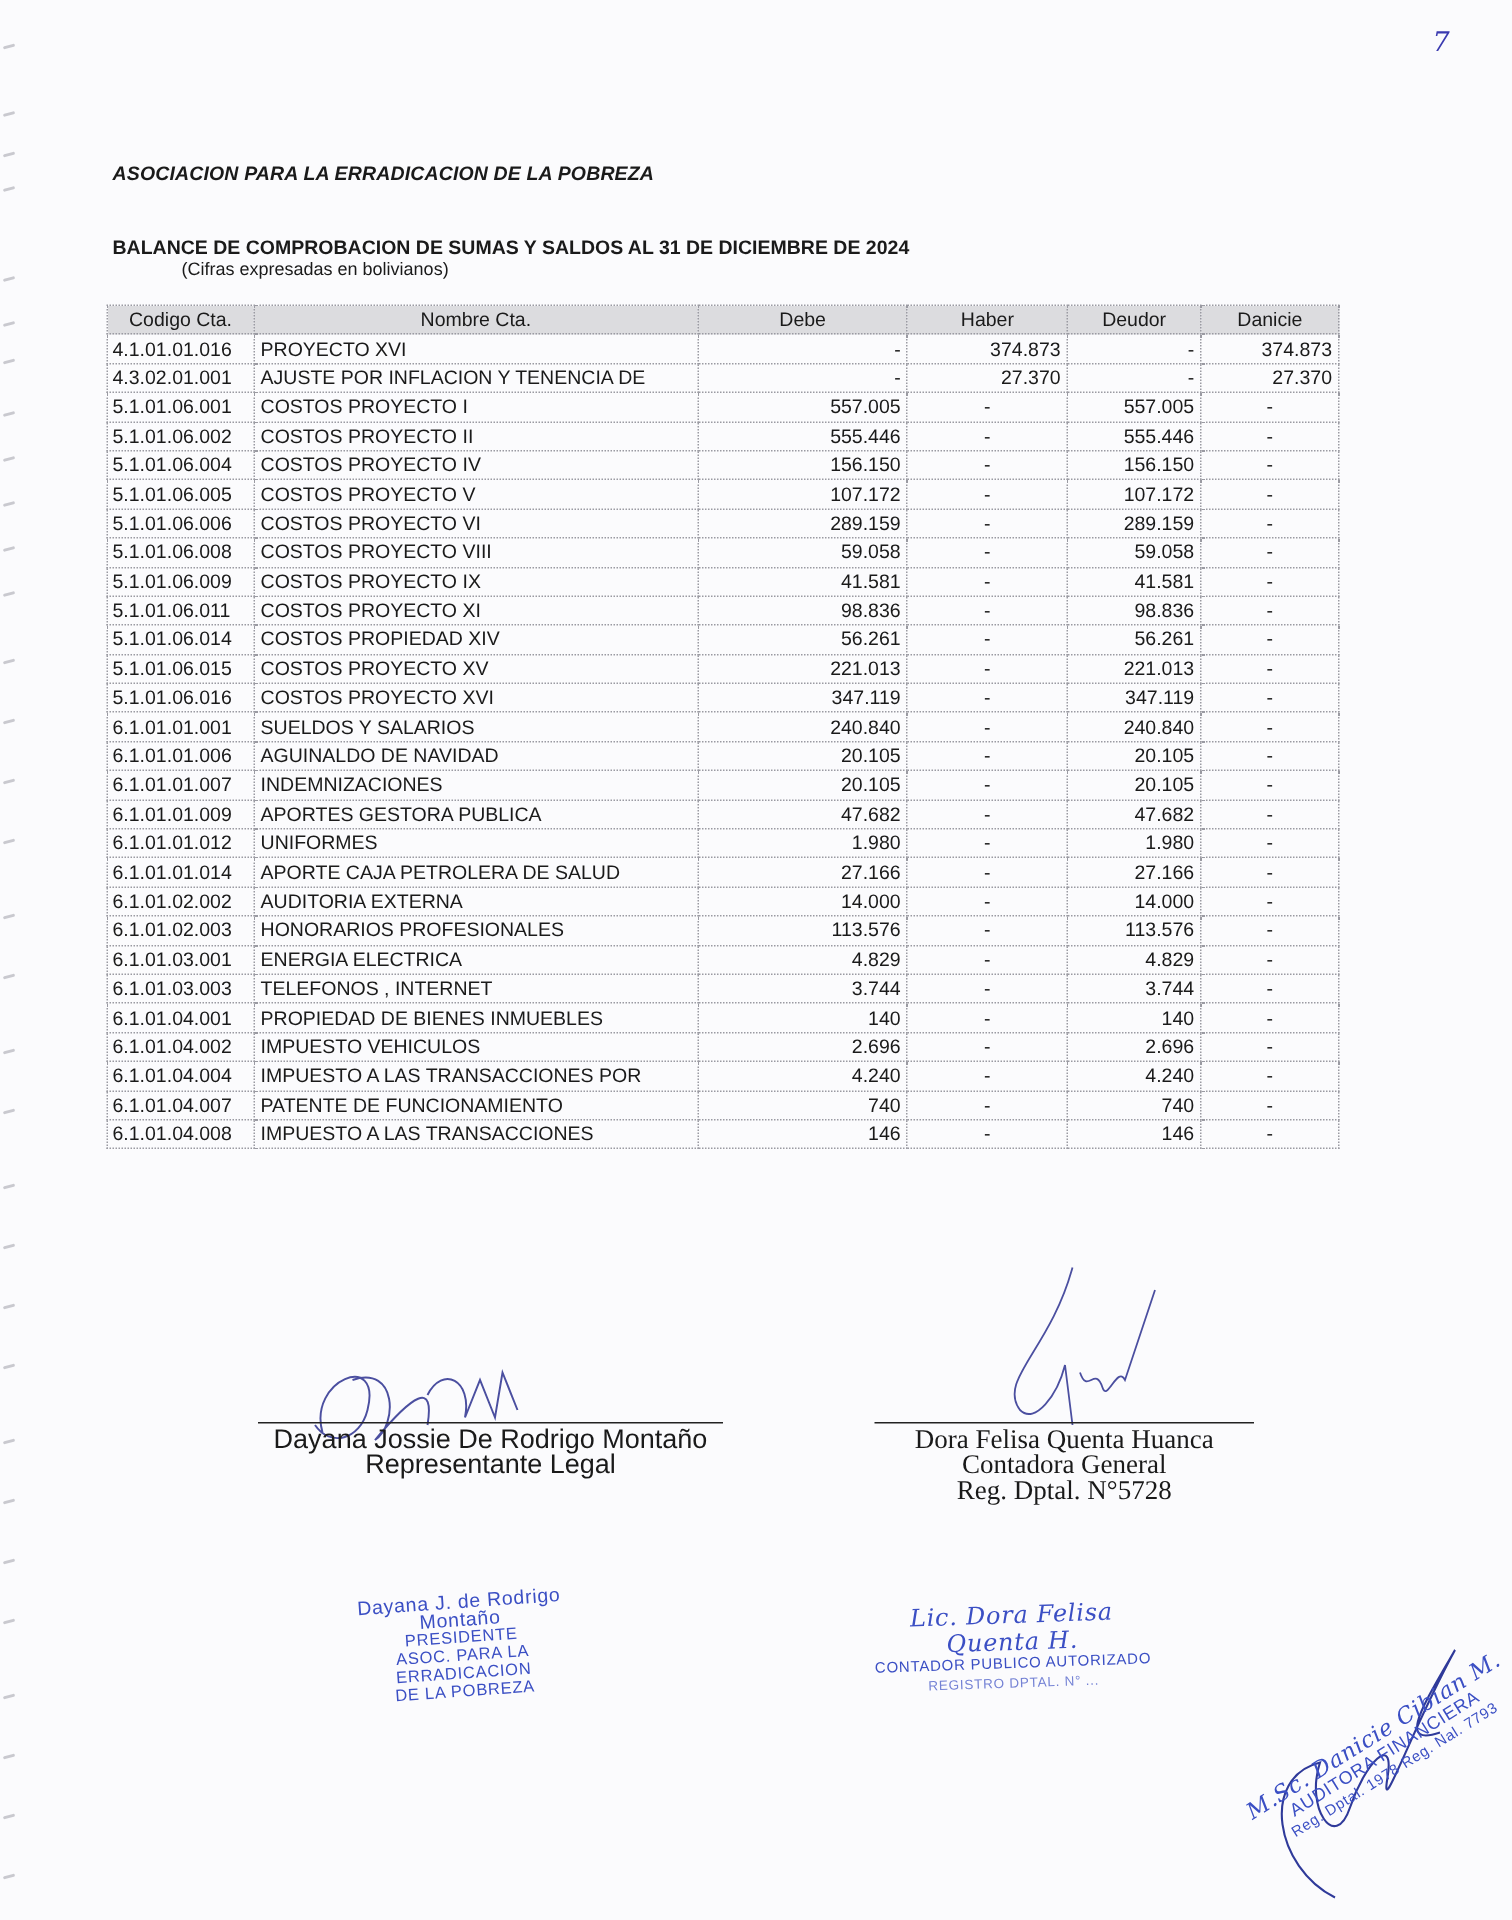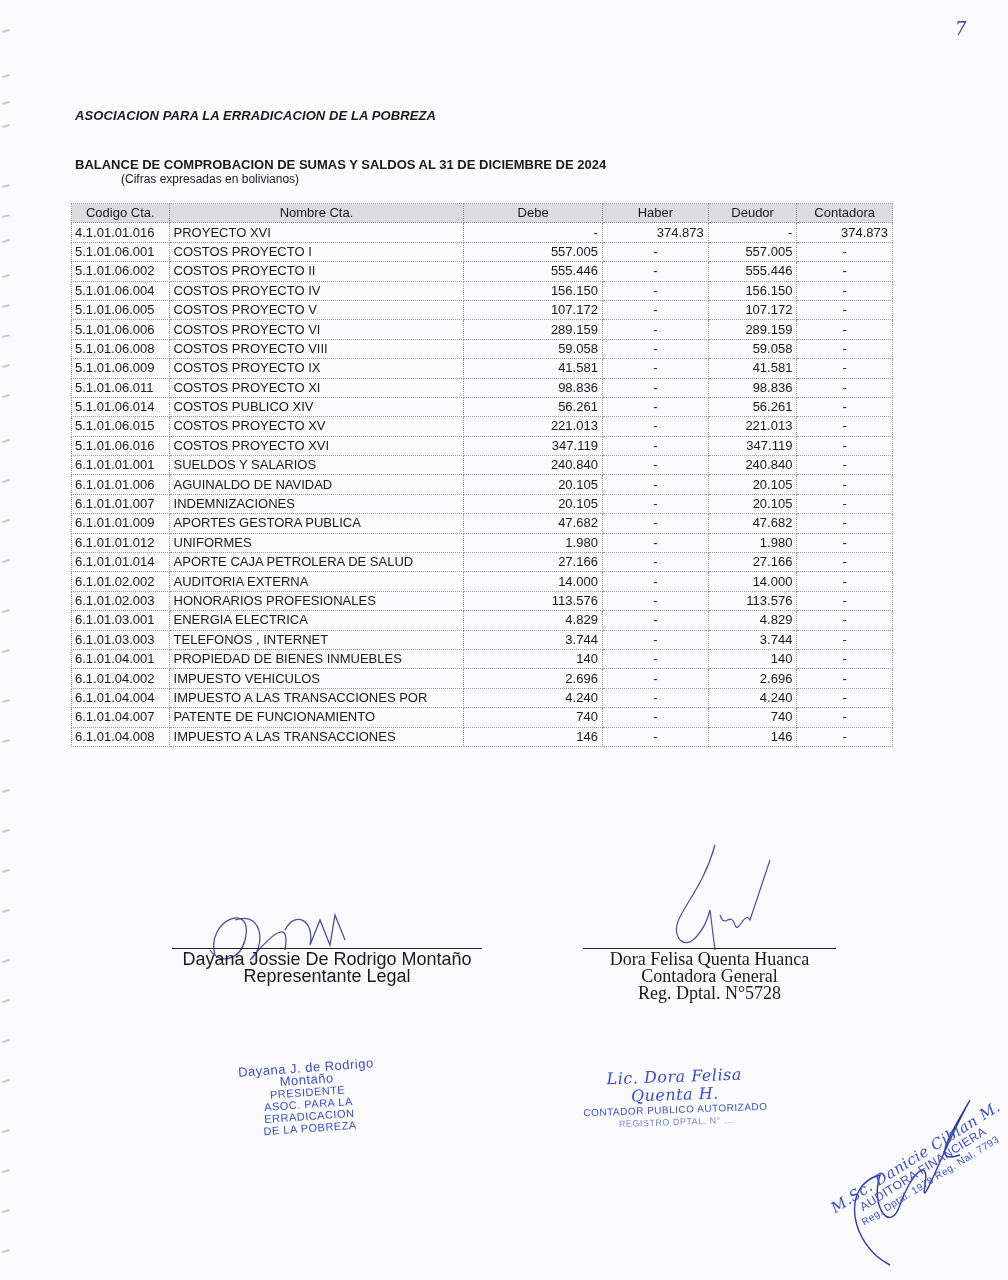--- a/index.html
+++ b/index.html
@@ -93,33 +93,41 @@
       <col class="c-deudor">
       <col class="c-acr">
     </colgroup>
   <thead>
     <tr>
       <th>Codigo Cta.</th>
       <th>Nombre Cta.</th>
       <th>Debe</th>
       <th>Haber</th>
       <th>Deudor</th>
-      <th>Contadora</th>
+      <th>Danicie</th>
     </tr>
   </thead>
   <tbody id="ledger-body">
       <tr>
         <td class="code">4.1.01.01.016</td>
         <td class="name">PROYECTO XVI</td>
         <td class="num">-</td>
         <td class="num">374.873</td>
         <td class="num">-</td>
         <td class="num">374.873</td>
       </tr>
       <tr>
+        <td class="code">4.3.02.01.001</td>
+        <td class="name">AJUSTE POR INFLACION Y TENENCIA DE</td>
+        <td class="num">-</td>
+        <td class="num">27.370</td>
+        <td class="num">-</td>
+        <td class="num">27.370</td>
+      </tr>
+      <tr>
         <td class="code">5.1.01.06.001</td>
         <td class="name">COSTOS PROYECTO I</td>
         <td class="num">557.005</td>
         <td class="dash">-</td>
         <td class="num">557.005</td>
         <td class="dash">-</td>
       </tr>
       <tr>
         <td class="code">5.1.01.06.002</td>
         <td class="name">COSTOS PROYECTO II</td>
@@ -171,21 +179,21 @@
       <tr>
         <td class="code">5.1.01.06.011</td>
         <td class="name">COSTOS PROYECTO XI</td>
         <td class="num">98.836</td>
         <td class="dash">-</td>
         <td class="num">98.836</td>
         <td class="dash">-</td>
       </tr>
       <tr>
         <td class="code">5.1.01.06.014</td>
-        <td class="name">COSTOS PUBLICO XIV</td>
+        <td class="name">COSTOS PROPIEDAD XIV</td>
         <td class="num">56.261</td>
         <td class="dash">-</td>
         <td class="num">56.261</td>
         <td class="dash">-</td>
       </tr>
       <tr>
         <td class="code">5.1.01.06.015</td>
         <td class="name">COSTOS PROYECTO XV</td>
         <td class="num">221.013</td>
         <td class="dash">-</td>

